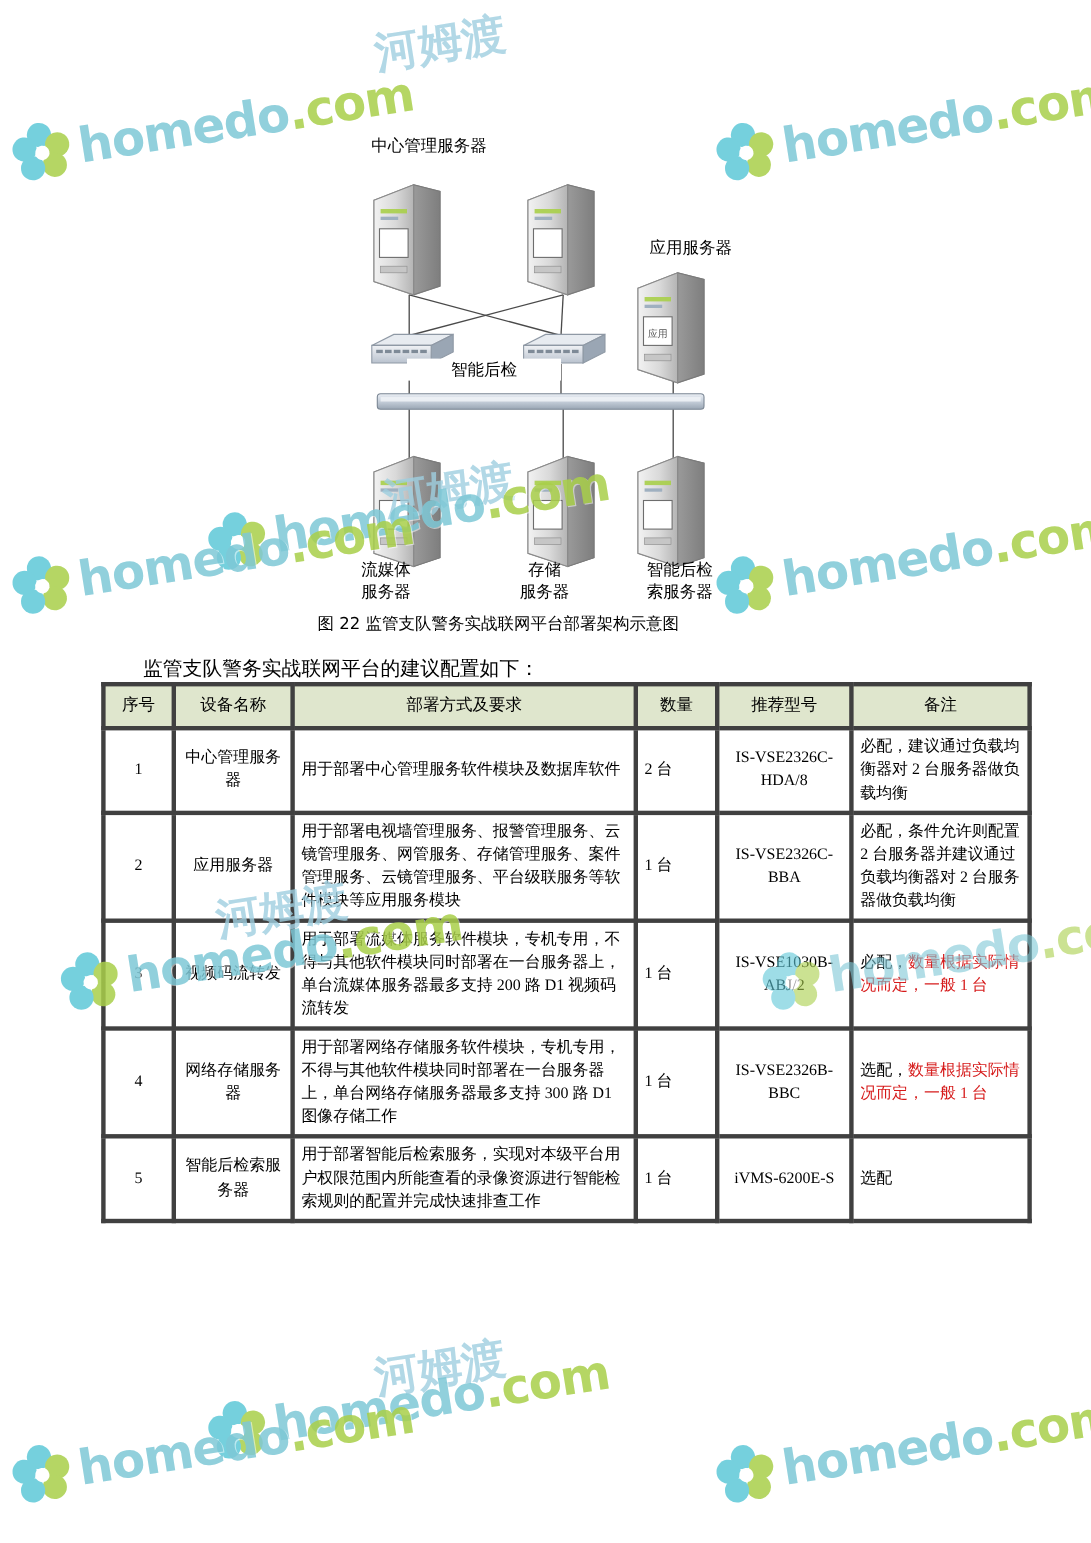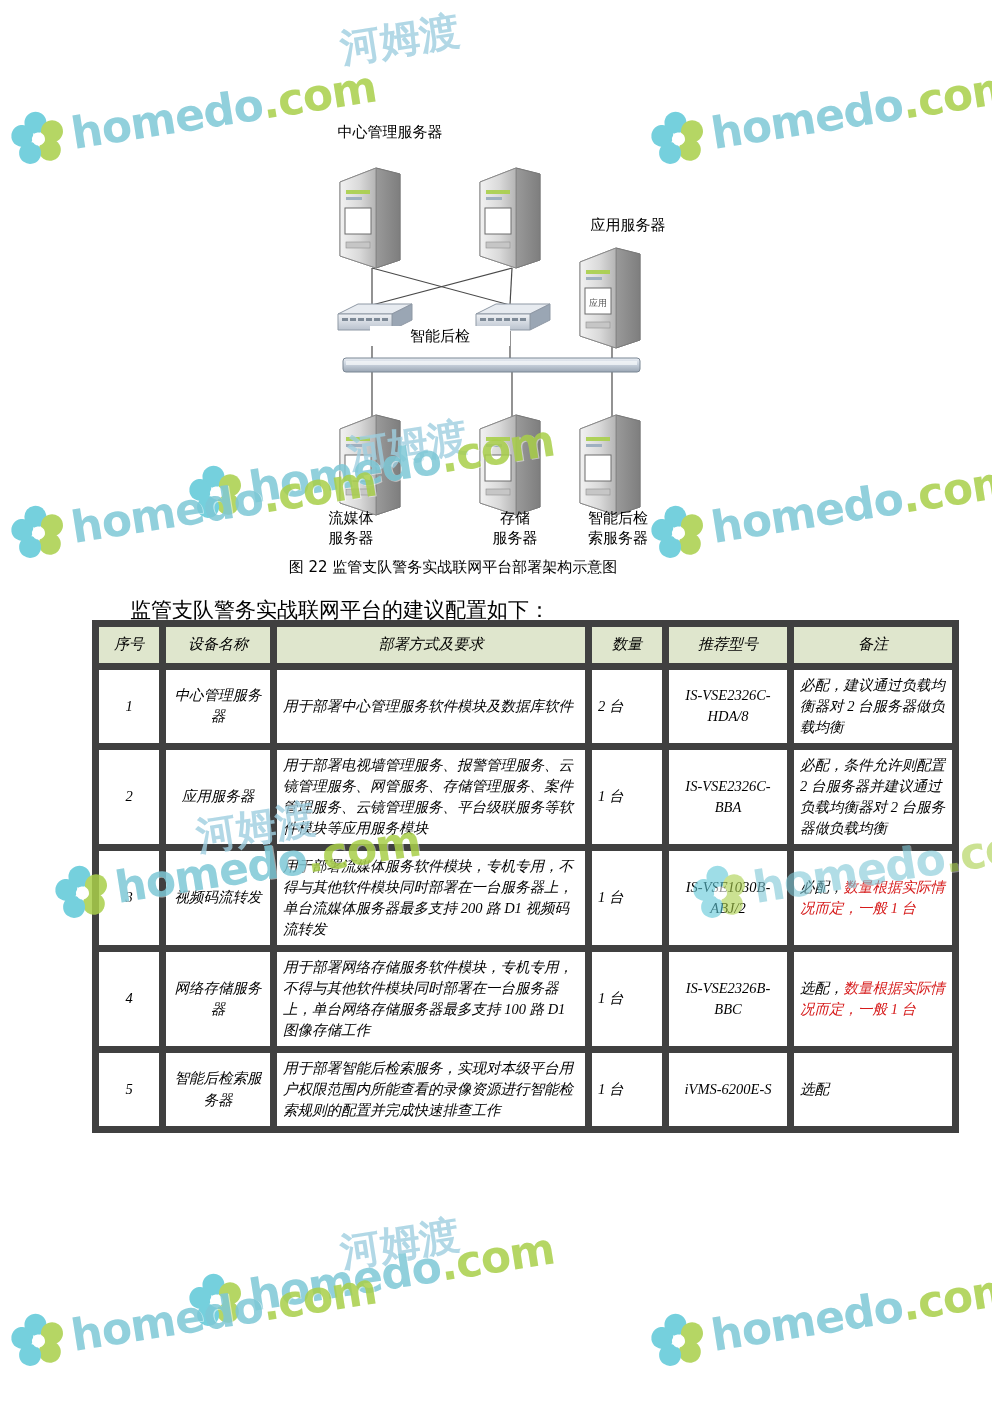--- a/index.html
+++ b/index.html
@@ -107,46 +107,45 @@
     text-align: center;
     font-family: "DejaVu Sans", "Liberation Sans", sans-serif;
     font-size: 15px;
     z-index: 3;
   }
   .body-para {
     position: absolute;
     top: 594px;
     left: 96px;
     width: 820px;
-    font-size: 21px;
+    font-size: 18px;
     line-height: 1.6;
     text-indent: 34px;
     z-index: 3;
   }
 
   
   .tbl-wrap {
     position: absolute;
     left: 92px;
     top: 620px;
     width: 808px;
     z-index: 3;
   }
   table.cfg {
     border-collapse: collapse;
     width: 100%;
     table-layout: fixed;
   }
   table.cfg th, table.cfg td {
-    border: 7px solid #404040;
+    border: 4px solid #404040;
     font-size: 14.5px;
     line-height: 1.45;
     padding: 5px 6px;
     vertical-align: middle;
-    font-style: italic;
   }
   table.cfg thead th {
     background: #dfe6cd;
     text-align: center;
     font-weight: normal;
     font-size: 15px;
     padding: 7px 4px;
   }
   .c-idx   { width: 52px;  text-align: center; }
   .c-name  { width: 96px;  text-align: center; }
@@ -252,21 +251,21 @@
   <g transform="translate(580,415)">
     <use href="#tower"></use>
   </g>
 </svg>
 
 <div class="dg-label" style="left:300px; top:122px; width:180px;">中心管理服务器</div>
 <div class="dg-label" style="left:558px; top:215px; width:140px;">应用服务器</div>
 <div class="dg-label" style="left:370px; top:326px; width:140px; background:#fff;">智能后检</div>
 <div class="dg-label" style="left:296px; top:508px; width:110px;">流媒体
 服务器</div>
-<div class="dg-label" style="left:460px; top:508px; width:110px;">存储
+<div class="dg-label" style="left:440px; top:508px; width:110px;">存储
 服务器</div>
 <div class="dg-label" style="left:558px; top:508px; width:120px;">智能后检
 索服务器</div>
 
 <div class="fig-caption">图 22  监管支队警务实战联网平台部署架构示意图</div>
 <div class="body-para">监管支队警务实战联网平台的建议配置如下：</div>
 
 <div class="tbl-wrap">
   <table class="cfg">
     <thead>
@@ -300,21 +299,21 @@
         <td class="c-idx">3</td>
         <td class="c-name">视频码流转发</td>
         <td class="c-desc">用于部署流媒体服务软件模块，专机专用，不得与其他软件模块同时部署在一台服务器上，单台流媒体服务器最多支持 200 路 D1 视频码流转发</td>
         <td class="c-qty">1 台</td>
         <td class="c-model">IS-VSE1030B-ABJ/2</td>
         <td class="c-note"><span>必配，</span><span class="red">数量根据实际情况而定，一般 1 台</span></td>
       </tr>
       <tr>
         <td class="c-idx">4</td>
         <td class="c-name">网络存储服务器</td>
-        <td class="c-desc">用于部署网络存储服务软件模块，专机专用，不得与其他软件模块同时部署在一台服务器上，单台网络存储服务器最多支持 100 路 D1 图像存储工作</td>
+        <td class="c-desc">用于部署网络存储服务软件模块，专机专用，不得与其他软件模块同时部署在一台服务器上，单台网络存储服务器最多支持 300 路 D1 图像存储工作</td>
         <td class="c-qty">1 台</td>
         <td class="c-model">IS-VSE2326B-BBC</td>
         <td class="c-note"><span>选配，</span><span class="red">数量根据实际情况而定，一般 1 台</span></td>
       </tr>
       <tr>
         <td class="c-idx">5</td>
         <td class="c-name">智能后检索服务器</td>
         <td class="c-desc">用于部署智能后检索服务，实现对本级平台用户权限范围内所能查看的录像资源进行智能检索规则的配置并完成快速排查工作</td>
         <td class="c-qty">1 台</td>
         <td class="c-model">iVMS-6200E-S</td>

